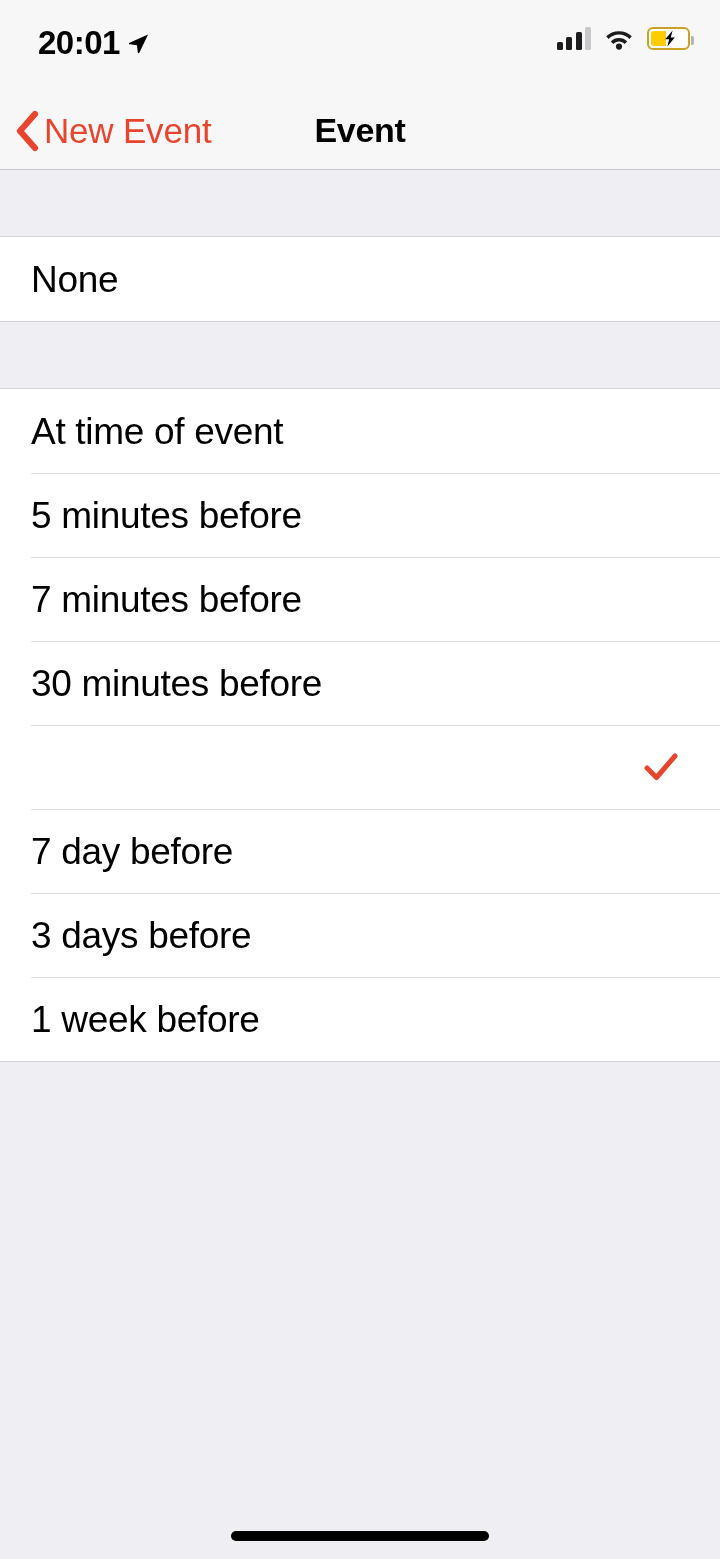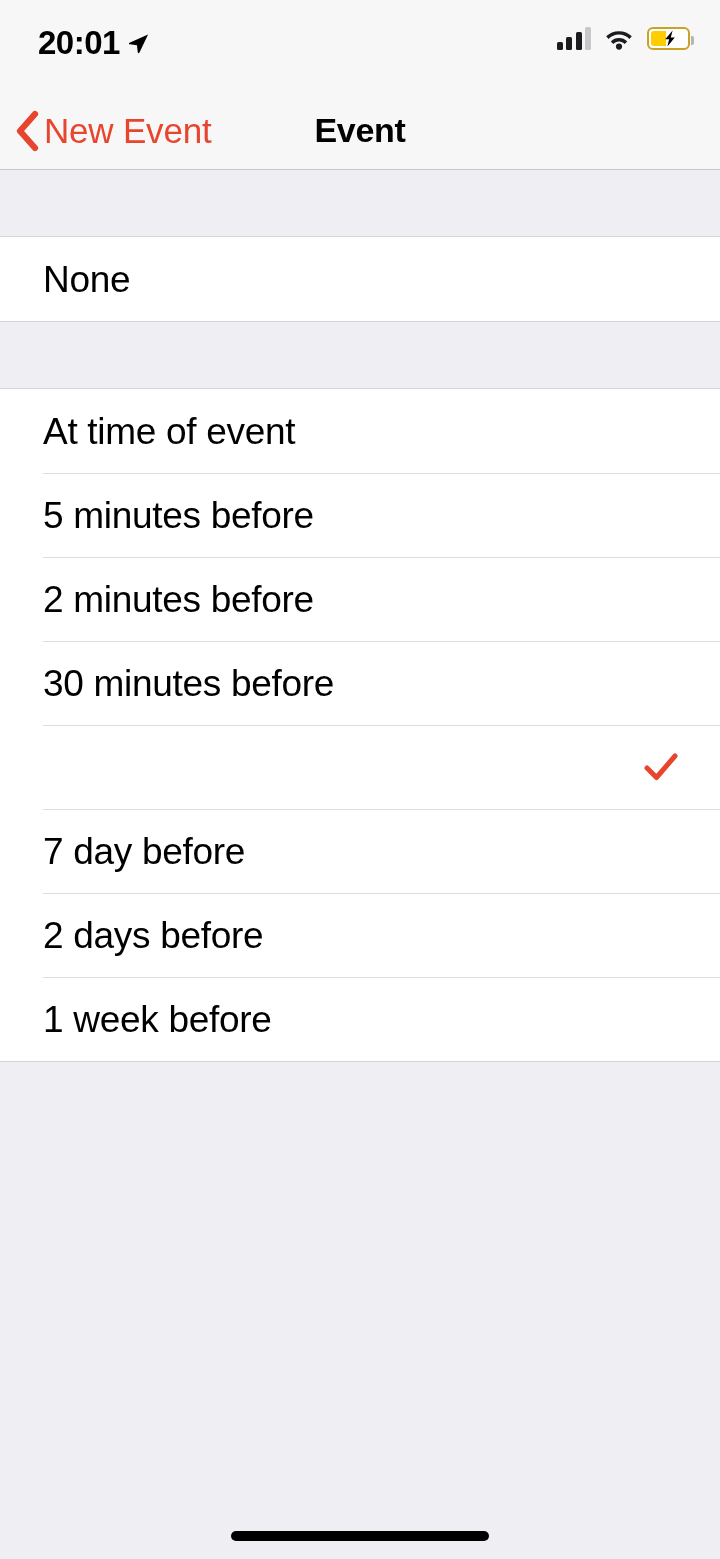--- a/index.html
+++ b/index.html
@@ -175,21 +175,20 @@
   }
   .section-gap {
     height: 67px;
     background: #EFEFF3;
     border-bottom: 1px solid #D3D3D8;
     box-sizing: border-box;
   }
   .section {
     background: #FFFFFF;
     border-bottom: 1px solid #D3D3D8;
-    padding-left: 12px;
   }
   .row {
     position: relative;
     height: 84px;
     display: flex;
     align-items: center;
     padding: 0 31px;
     background: #FFFFFF;
     box-sizing: border-box;
     cursor: default;
@@ -293,35 +292,35 @@
       </div>
     <div class="section-gap"></div>
     <div class="section" id="section-1">
         <div class="row">
           <span class="row-label">At time of event</span>
         </div>
         <div class="row">
           <span class="row-label">5 minutes before</span>
         </div>
         <div class="row">
-          <span class="row-label">2 minutes before</span>
+          <span class="row-label">7 minutes before</span>
         </div>
         <div class="row">
           <span class="row-label">30 minutes before</span>
         </div>
         <div class="row selected">
           <span class="row-check"><svg viewBox="0 0 34 34" aria-hidden="true">
               <path d="M3 18 L12.5 27.5 L31 6" fill="none" stroke="#E8452F" stroke-width="5" stroke-linecap="round" stroke-linejoin="round"></path>
             </svg></span>
         </div>
         <div class="row">
           <span class="row-label">7 day before</span>
         </div>
         <div class="row">
-          <span class="row-label">2 days before</span>
+          <span class="row-label">3 days before</span>
         </div>
         <div class="row">
           <span class="row-label">1 week before</span>
         </div>
       </div>
   </div>
 
   <div class="home-indicator"></div>
 </div>
 

